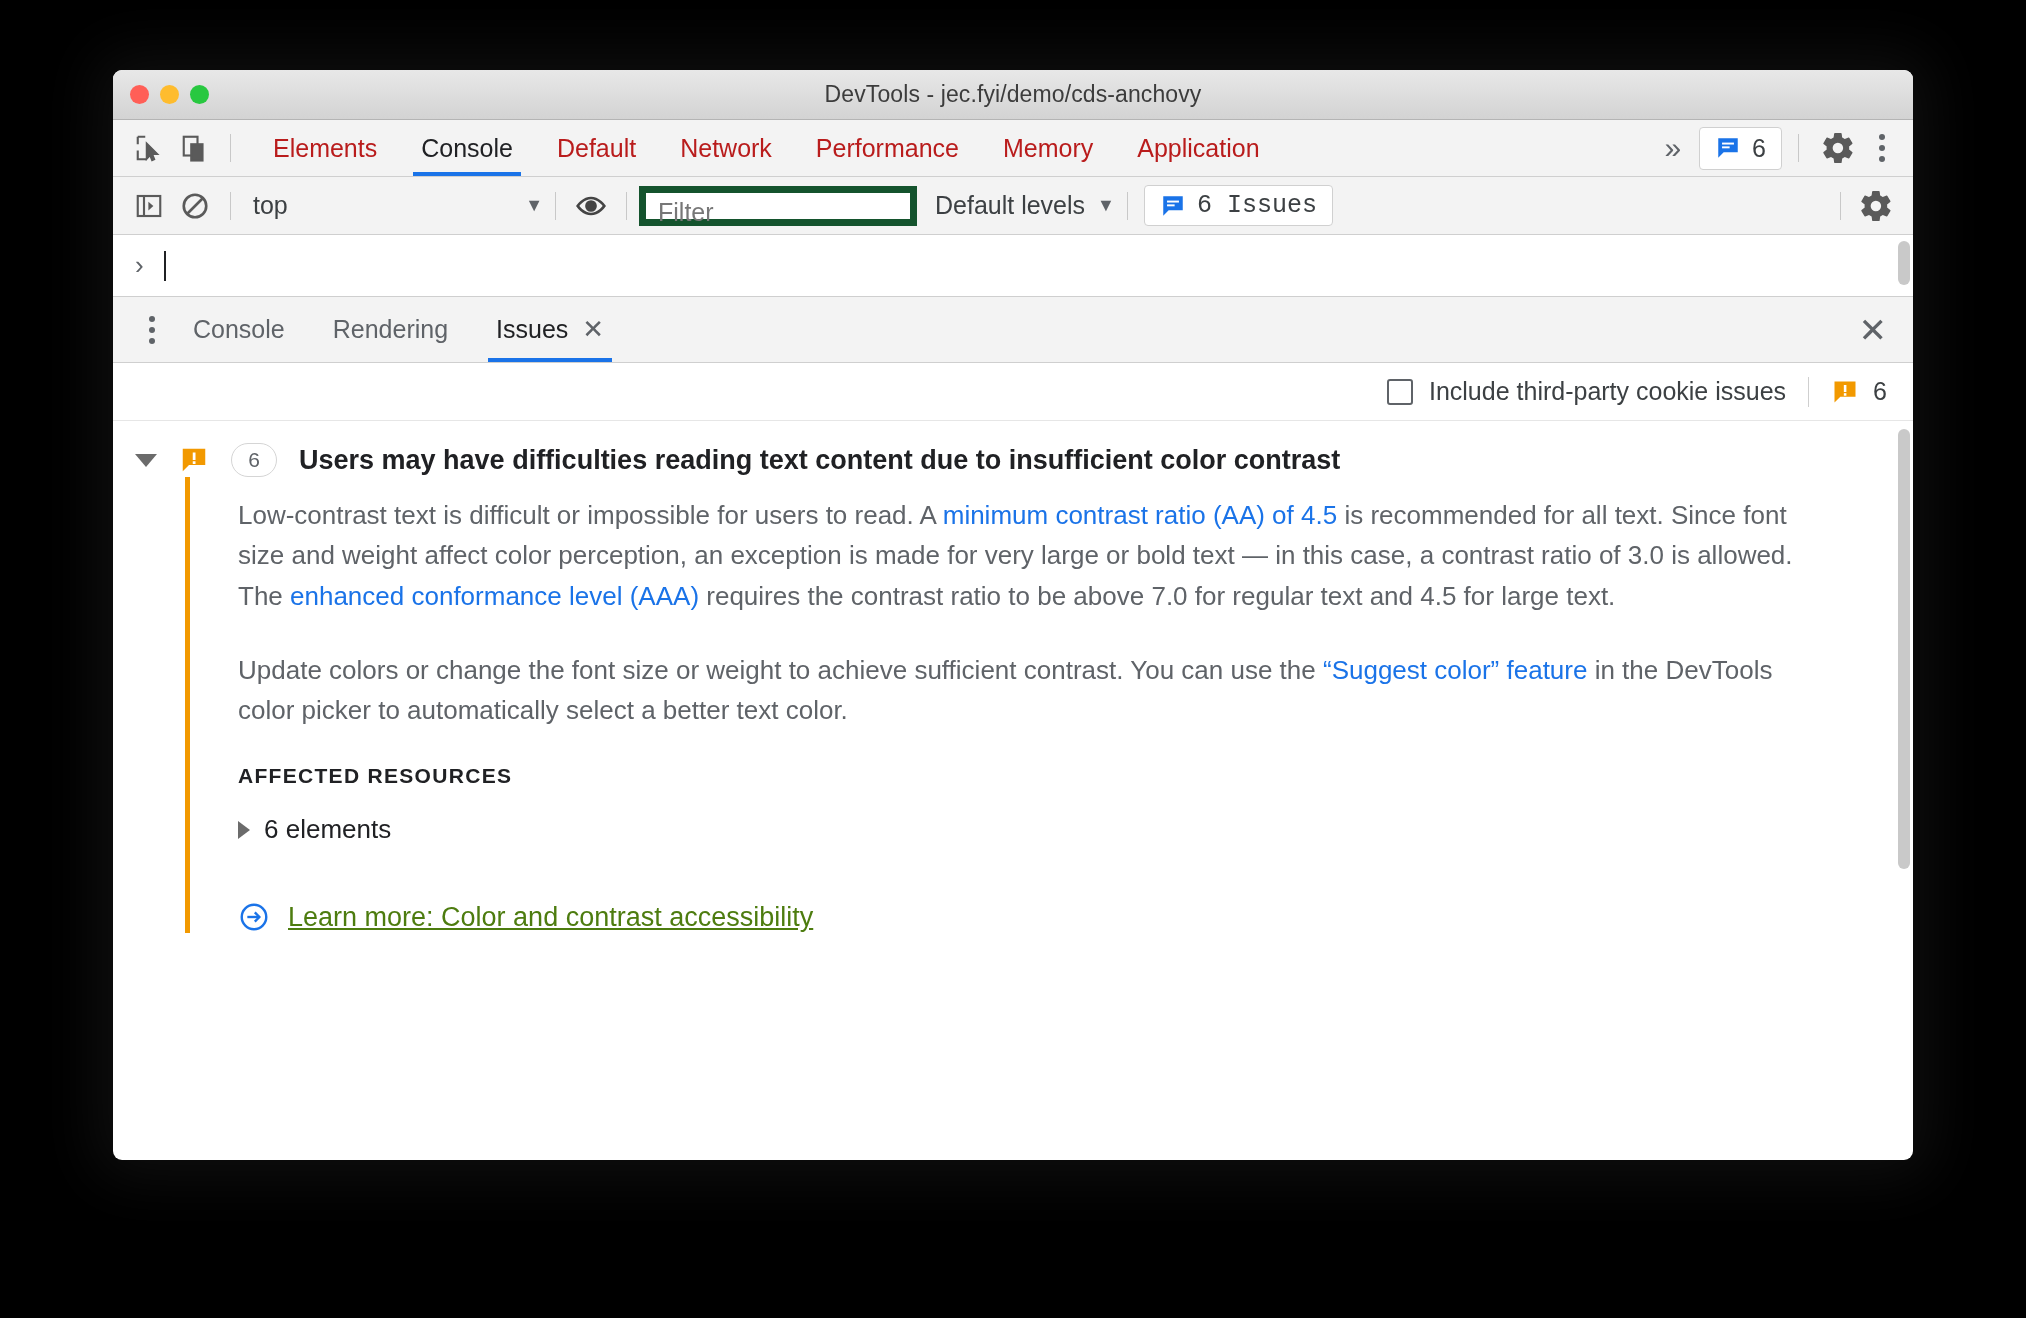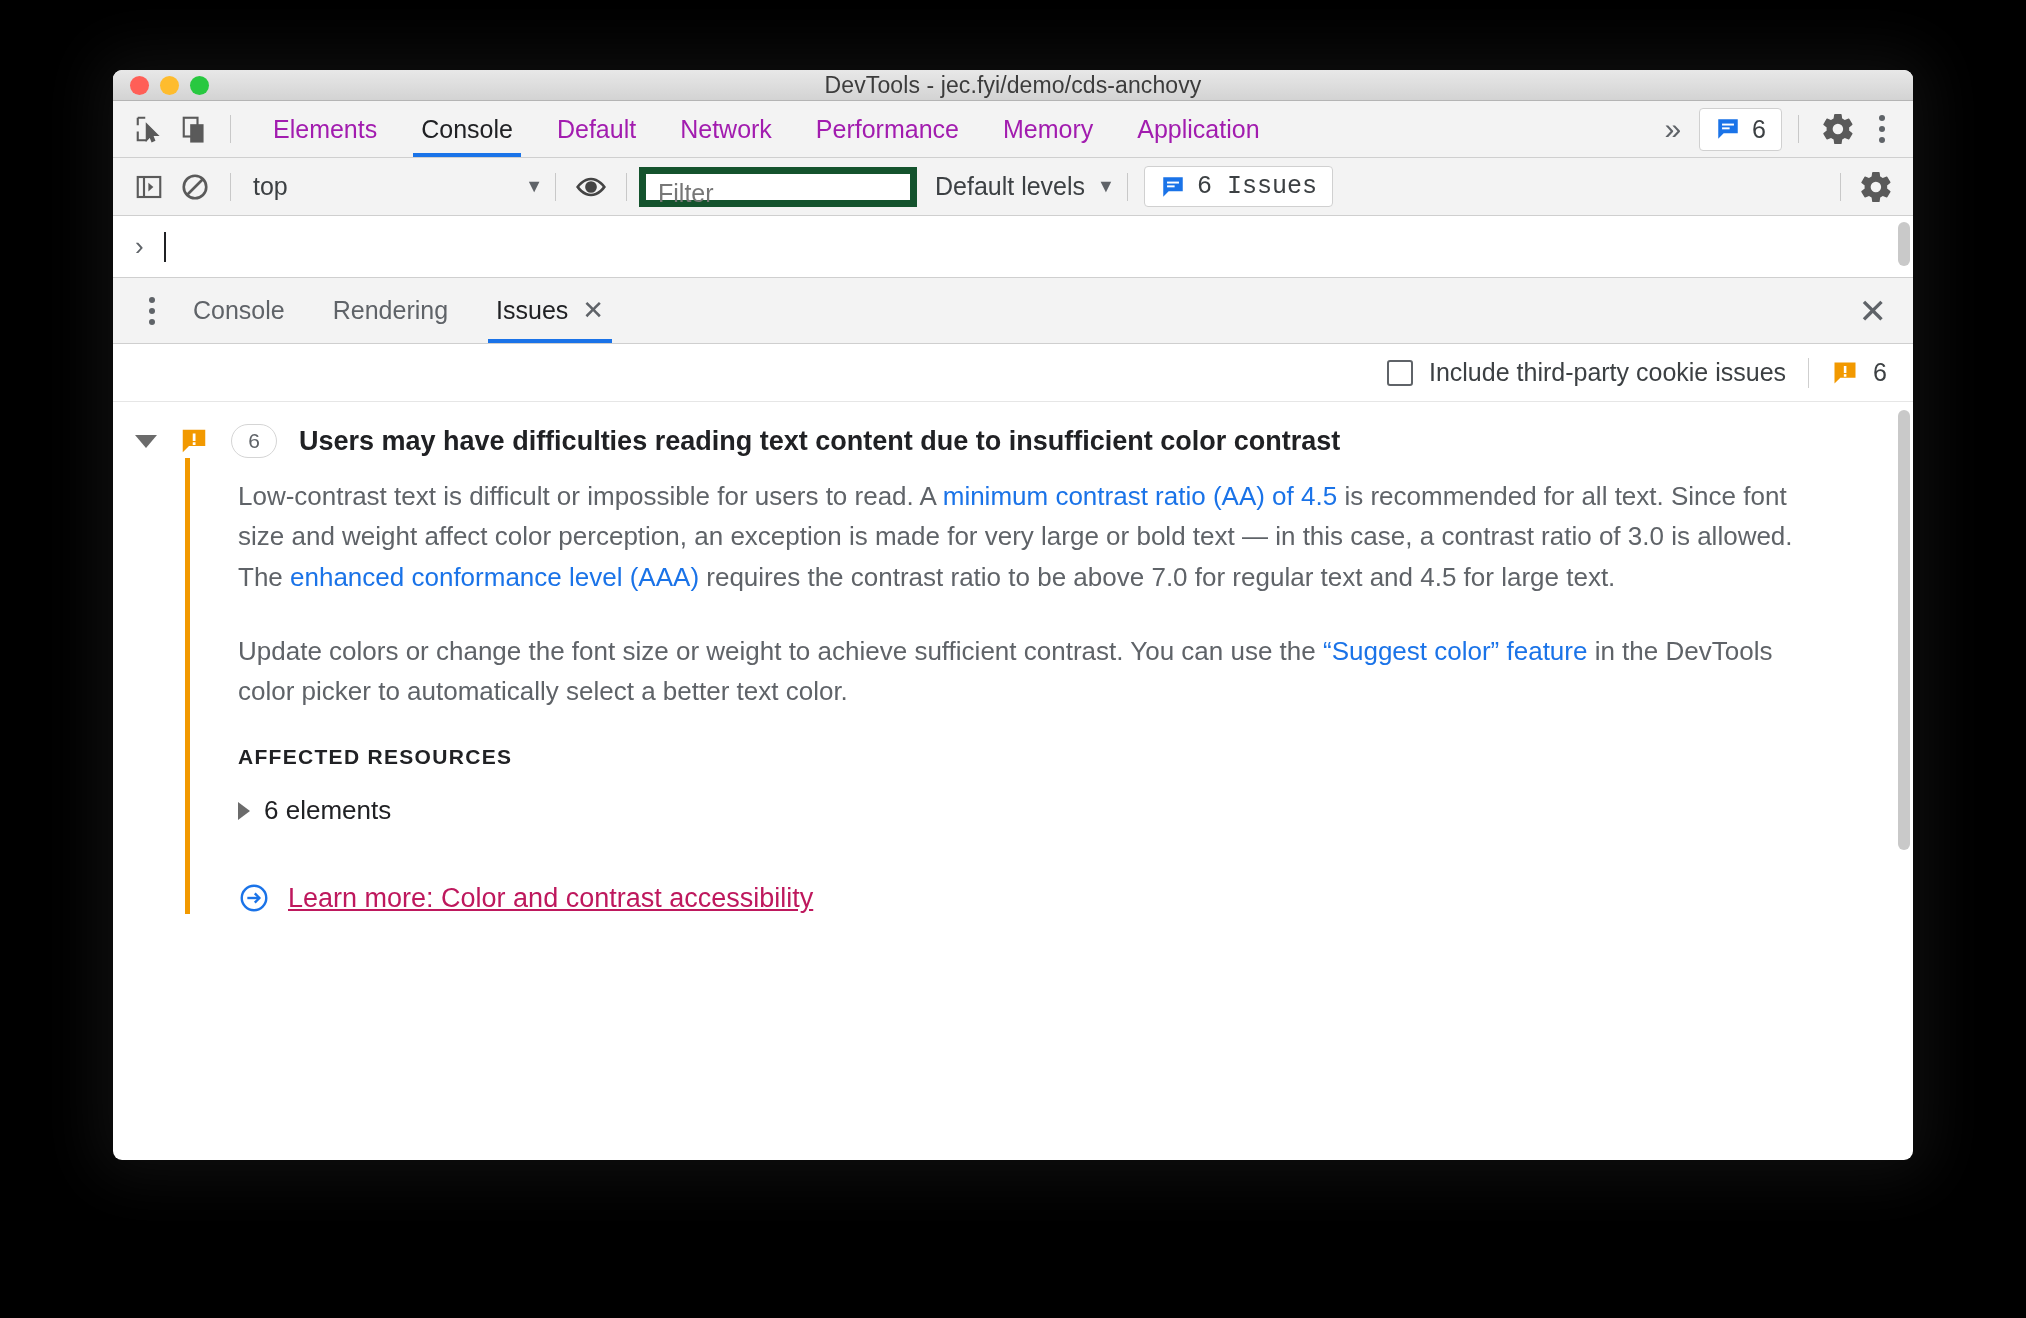--- a/index.html
+++ b/index.html
@@ -19,21 +19,21 @@
   .window {
     position: absolute;
     left: 113px; top: 70px;
     width: 1800px; height: 1090px;
     background: #fff;
     border-radius: 9px;
     overflow: hidden;
     box-shadow: 0 0 60px 18px rgba(255,255,255,0.06);
   }
   .titlebar {
-    height: 31px;
+    height: 50px;
     background: linear-gradient(#e8e8e8, #d3d3d3);
     border-bottom: 1px solid #b4b4b4;
     display: flex; align-items: center;
     position: relative;
   }
   .traffic { display: flex; gap: 11px; margin-left: 17px; }
   .dot { width: 19px; height: 19px; border-radius: 50%; }
   .dot.red { background: #ff5f57; }
   .dot.yellow { background: #febc2e; }
   .dot.green { background: #28c840; }
@@ -54,21 +54,21 @@
   .tbtn {
     width: 46px; height: 46px;
     display: flex; align-items: center; justify-content: center;
     color: #5a5a5a;
   }
   .vsep { width: 1px; height: 28px; background: #c8c8c8; margin: 0 12px; }
   .tabs-list { display: flex; align-items: center; height: 100%; margin-left: 8px; }
   .tab {
     padding: 0 22px; height: 100%;
     display: flex; align-items: center;
-    font-size: 25px; color: #a21caf;
+    font-size: 25px; color: #b91c1c;
     position: relative; white-space: nowrap;
   }
   .tab.active { color: #202124; }
   .tab.active::after {
     content: ""; position: absolute; left: 14px; right: 14px; bottom: 0;
     height: 4px; background: #1a73e8;
   }
   .mt-right {
     margin-left: auto; display: flex; align-items: center; padding-right: 14px; gap: 4px;
   }
@@ -191,21 +191,21 @@
     font-size: 26px; color: #202124;
   }
   .tri-right {
     width: 0; height: 0; border-top: 9px solid transparent; border-bottom: 9px solid transparent;
     border-left: 12px solid #6b6b6b;
   }
   .learnmore {
     display: flex; align-items: center; gap: 18px; margin-top: 56px;
     font-size: 27px;
   }
-  .learnmore a { color: #be185d; text-decoration: underline; text-align: center; }
+  .learnmore a { color: #4d7c0f; text-decoration: underline; text-align: center; }
 
   
   .vscroll {
     position: absolute; right: 3px; width: 12px; border-radius: 6px; background: #c9c9c9;
   }
 </style>
 </head>
 <body>
 
 <div id="root">

